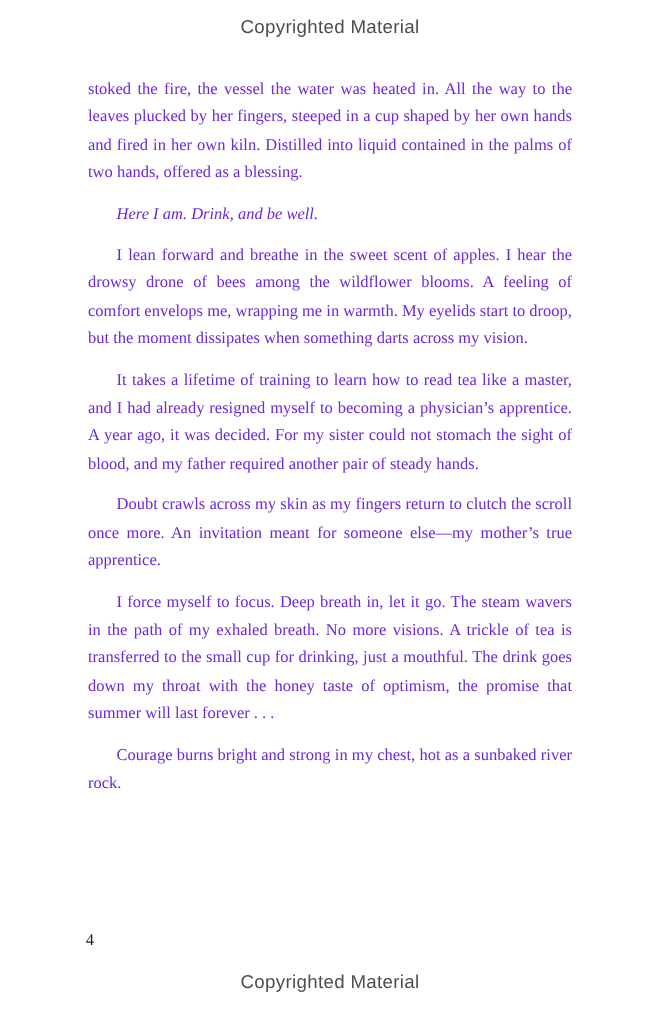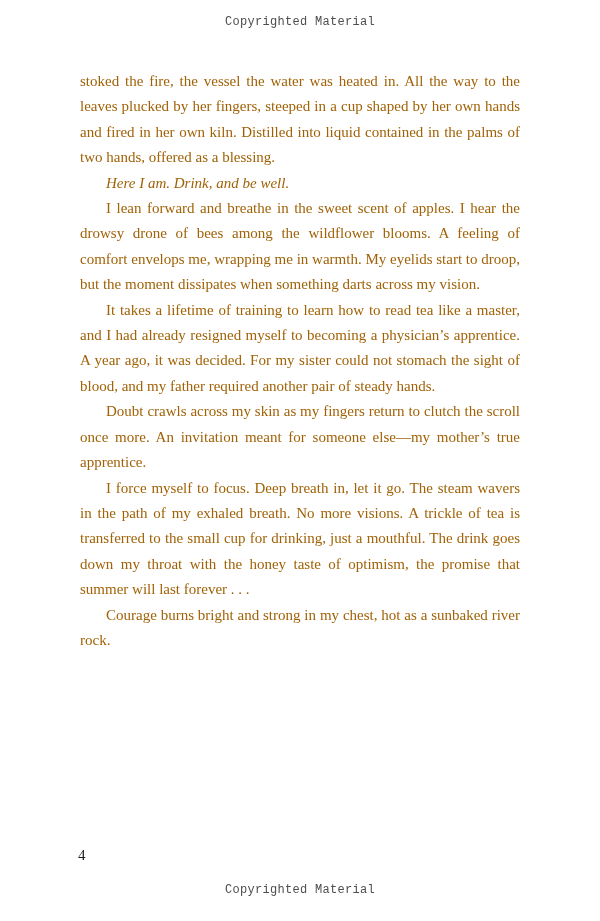--- a/index.html
+++ b/index.html
@@ -13,42 +13,42 @@
     height: 921px;
     background: #ffffff;
     overflow: hidden;
     font-family: "Liberation Serif", serif;
   }
   .copyright {
     position: absolute;
     left: 0;
     width: 100%;
     text-align: center;
-    font-family: Liberation Mono, monospace;
-    font-size: 12px;
+    font-family: Liberation Sans, sans-serif;
+    font-size: 17px;
     color: #4d4d4d;
     letter-spacing: 0.3px;
   }
   .copyright.top { top: 15px; }
   .copyright.bottom { top: 883px; }
   .body-text {
     position: absolute;
     top: 69px;
     left: 80px;
     width: 440px;
-    color: #a16207;
+    color: #6d28d9;
     font-size: 15px;
     line-height: 25.4px;
     text-align: justify;
   }
   p.para {
     margin: 0;
     padding: 0;
   }
-  p.para.indent { text-indent: 26px; }
+  p.para.indent { text-indent: 26px; margin-top: 12px; }
   p.para.italic { font-style: italic; }
   .page-number {
     position: absolute;
     left: 78px;
     top: 847px;
     font-size: 15px;
     color: #1e1e1e;
     font-family: "Liberation Serif", serif;
   }
 </style>

